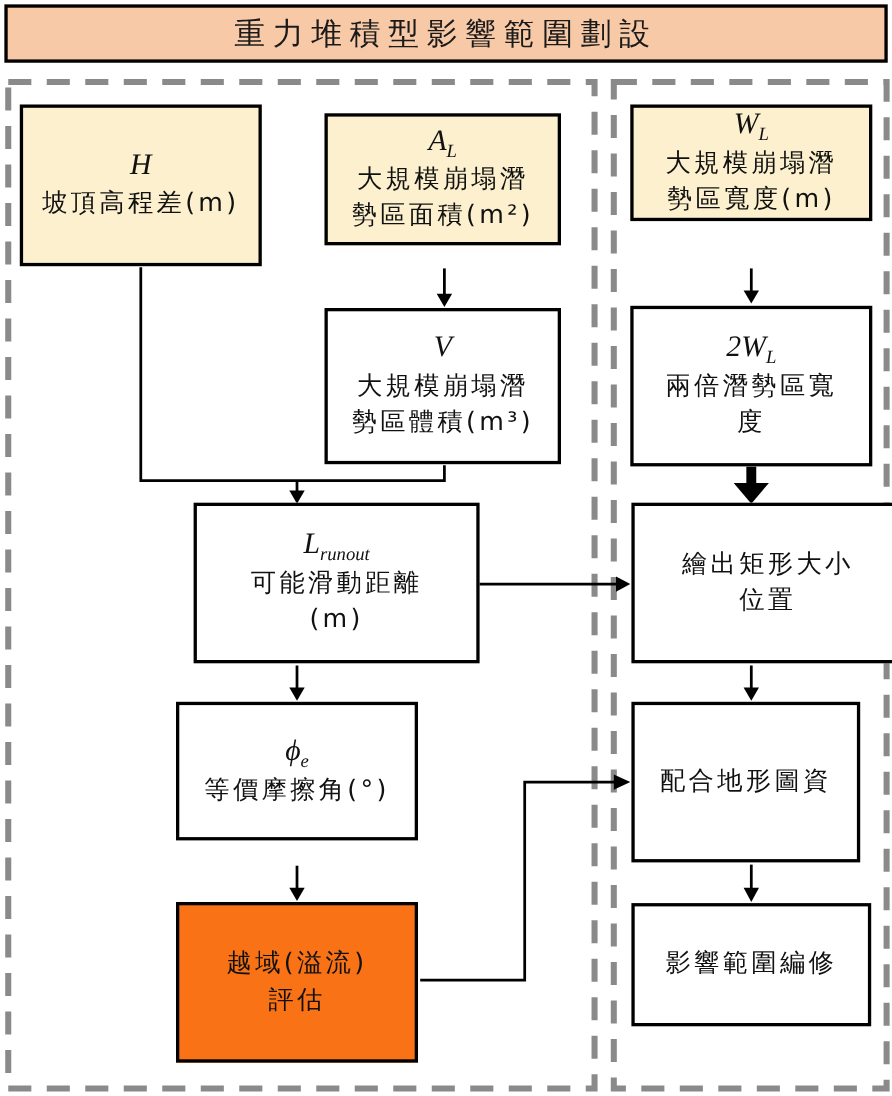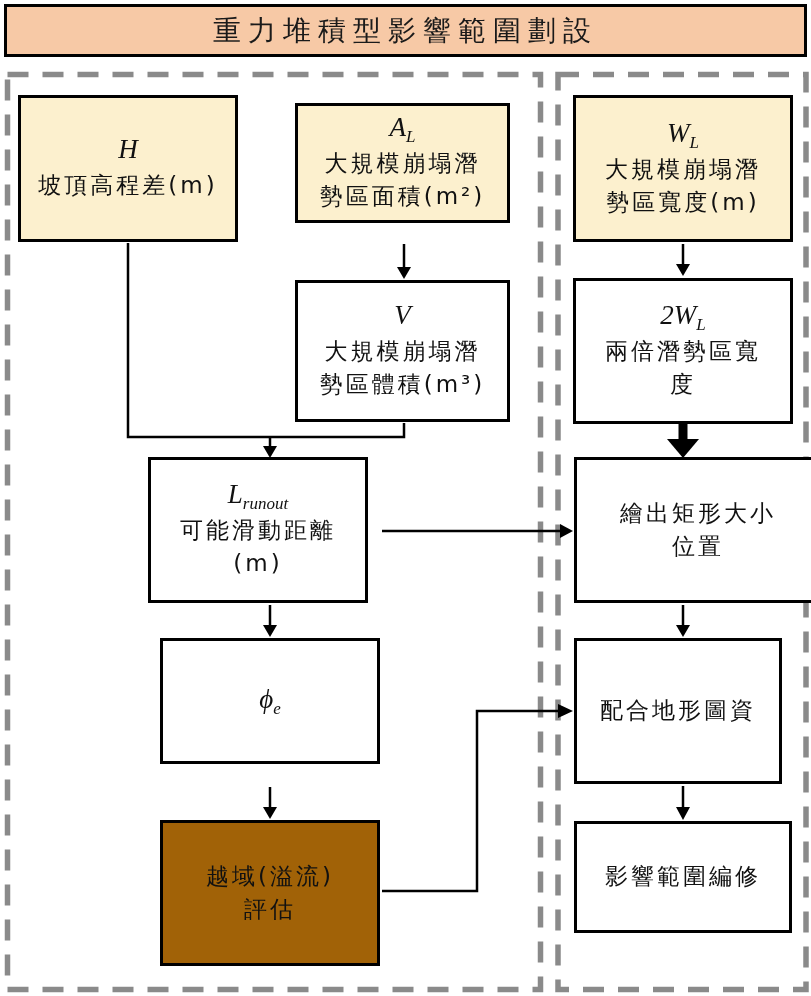--- a/index.html
+++ b/index.html
@@ -33,21 +33,21 @@
     white-space:pre-line;
   }
   .box .sym{
     font-family:"Liberation Serif","DejaVu Serif",serif;
     font-style:italic;font-size:27px;line-height:1.15;letter-spacing:0;
   }
   .box .sym sub{
     font-size:17px;font-style:italic;
   }
   .fill-cream{background:#FCF0CE;}
-  .fill-green{background:#a16207;}
+  .fill-green{background:#f97316;}
   .fill-white{background:#ffffff;}
 </style>
 </head>
 <body>
 
 <div id="canvas">
 
   <svg id="overlay" viewBox="0 0 811 996">
 
     <rect x="7.5" y="74.5" width="533" height="915" fill="none" stroke="#8A8A8A" stroke-width="5.5" stroke-dasharray="21 14"></rect>
@@ -118,36 +118,37 @@
     <div class="label">大規模崩塌潛
 勢區面積(m²)</div>
   </div>
 
   <div class="box fill-white" style="left:295px;top:280px;width:215px;height:142px">
     <div class="sym"><span>V</span><sub></sub></div>
     <div class="label">大規模崩塌潛
 勢區體積(m³)</div>
   </div>
 
-  <div class="box fill-white" style="left:148px;top:457px;width:220px;height:146px">
+  <div class="box fill-white" style="left:176px;top:457px;width:260px;height:146px">
     <div class="sym"><span>L</span><sub>runout</sub></div>
     <div class="label">可能滑動距離
 (m)</div>
   </div>
 
   <div class="box fill-white" style="left:160px;top:638px;width:220px;height:126px">
     <div class="sym"><span>ϕ</span><sub>e</sub></div>
+    <div class="label">等價摩擦角(°)</div>
   </div>
 
   <div class="box fill-green" style="left:160px;top:820px;width:220px;height:146px">
     <div class="label">越域(溢流)
 評估</div>
   </div>
 
-  <div class="box fill-cream" style="left:573px;top:95px;width:220px;height:147px">
+  <div class="box fill-cream" style="left:573px;top:95px;width:220px;height:106px">
     <div class="sym"><span>W</span><sub>L</sub></div>
     <div class="label">大規模崩塌潛
 勢區寬度(m)</div>
   </div>
 
   <div class="box fill-white" style="left:573px;top:278px;width:220px;height:146px">
     <div class="sym"><span>2W</span><sub>L</sub></div>
     <div class="label">兩倍潛勢區寬
 度</div>
   </div>

